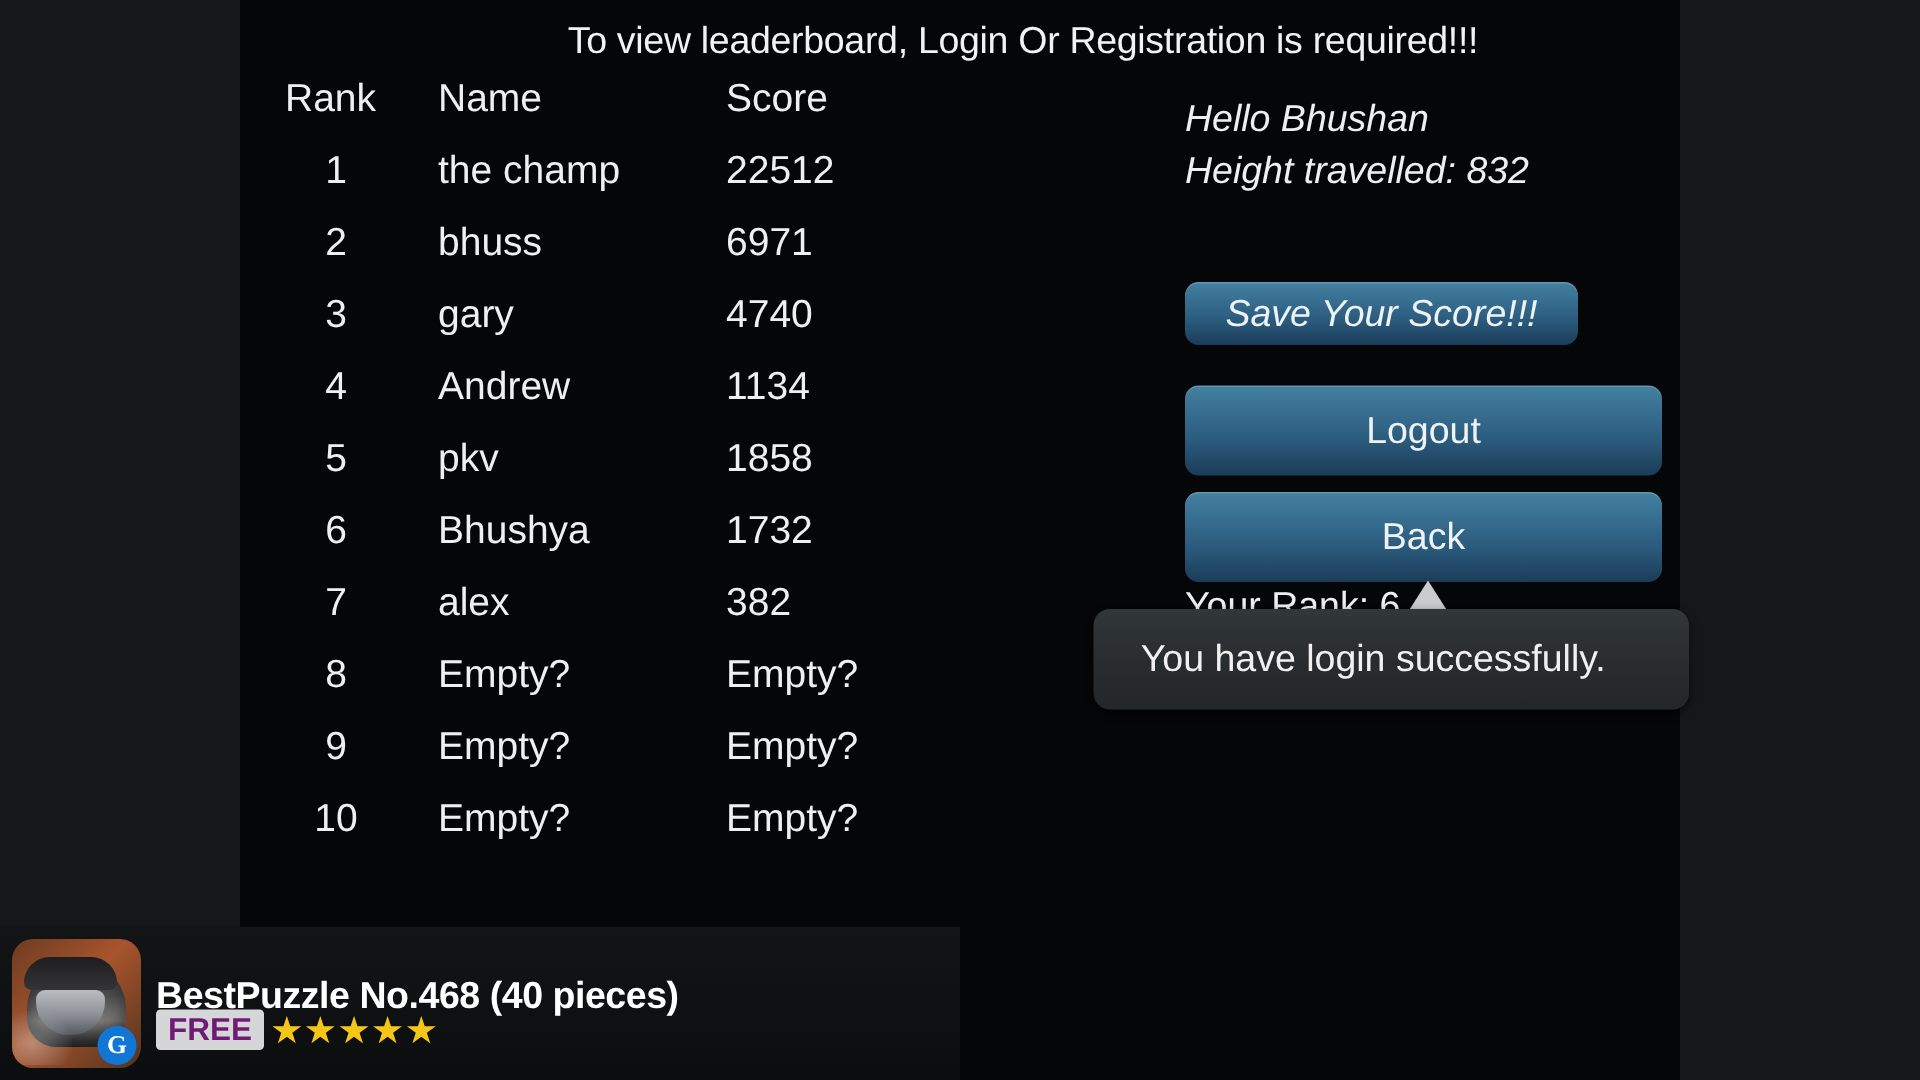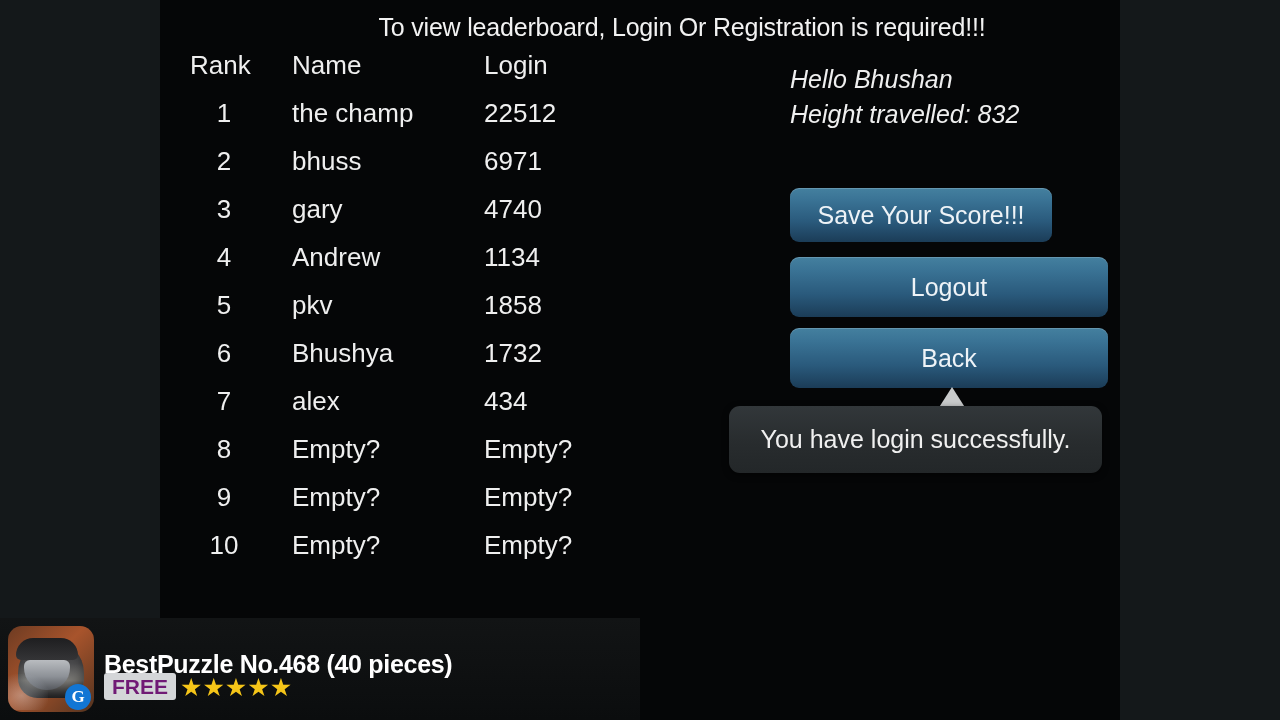--- a/index.html
+++ b/index.html
@@ -105,21 +105,22 @@
     cursor: pointer;
     background: linear-gradient(to bottom, #44809f 0%, #3a7395 22%, #2a5a7c 62%, #1b3c57 100%);
     box-shadow: inset 0 1px 0 rgba(255,255,255,0.18);
     padding: 0;
     line-height: 1;
   }
   #btn-save-score {
     left: 630px;
     top: 188px;
     width: 262px;
-    height: 54px;
+    height: 42px;
+    font-style: italic;
   }
   #btn-logout {
     left: 630px;
     top: 257px;
     width: 318px;
     height: 60px;
   }
   #btn-back {
     left: 630px;
     top: 328px;
@@ -141,20 +142,21 @@
   #toast {
     position: absolute;
     left: 569px;
     top: 406px;
     width: 373px;
     height: 67px;
     background: #2a2e30;
     background: linear-gradient(to bottom, #32373a 0%, #282c2e 55%, #232729 100%);
     border-radius: 11px;
     box-shadow: 0 2px 6px rgba(0,0,0,0.55);
+    padding-left: 24px;
   }
   #toast-message {
     position: absolute;
     left: 0;
     top: 0;
     width: 373px;
     height: 67px;
     display: flex;
     align-items: center;
     justify-content: center;
@@ -287,21 +289,21 @@
 
   <div id="game-viewport">
 
     <div id="login-required-notice">To view leaderboard, Login Or Registration is required!!!</div>
 
     <div id="leaderboard">
 
       <div class="lb-row header">
         <span class="col-rank">Rank</span>
         <span class="col-name">Name</span>
-        <span class="col-score">Login</span>
+        <span class="col-score">Score</span>
       </div>
 
       <div class="lb-row">
         <span class="col-rank">1</span>
         <span class="col-name">the champ</span>
         <span class="col-score">22512</span>
       </div>
       <div class="lb-row">
         <span class="col-rank">2</span>
         <span class="col-name">bhuss</span>
@@ -323,21 +325,21 @@
         <span class="col-score">1858</span>
       </div>
       <div class="lb-row">
         <span class="col-rank">6</span>
         <span class="col-name">Bhushya</span>
         <span class="col-score">1732</span>
       </div>
       <div class="lb-row">
         <span class="col-rank">7</span>
         <span class="col-name">alex</span>
-        <span class="col-score">434</span>
+        <span class="col-score">382</span>
       </div>
       <div class="lb-row">
         <span class="col-rank">8</span>
         <span class="col-name">Empty?</span>
         <span class="col-score">Empty?</span>
       </div>
       <div class="lb-row">
         <span class="col-rank">9</span>
         <span class="col-name">Empty?</span>
         <span class="col-score">Empty?</span>
@@ -354,20 +356,21 @@
       <div>Hello Bhushan</div>
       <div>Height travelled: 832</div>
     </div>
 
     <button class="game-btn" id="btn-save-score">Save Your Score!!!</button>
 
     <button class="game-btn" id="btn-back">Back</button>
 
     <button class="game-btn" id="btn-logout">Logout</button>
 
+    <div id="your-rank-line">Your Rank: 6</div>
 
     <div id="toast-notch"></div>
 
     <div id="toast">
       <div id="toast-message">You have login successfully.</div>
     </div>
 
   </div>
 
   <div id="ad-banner">

